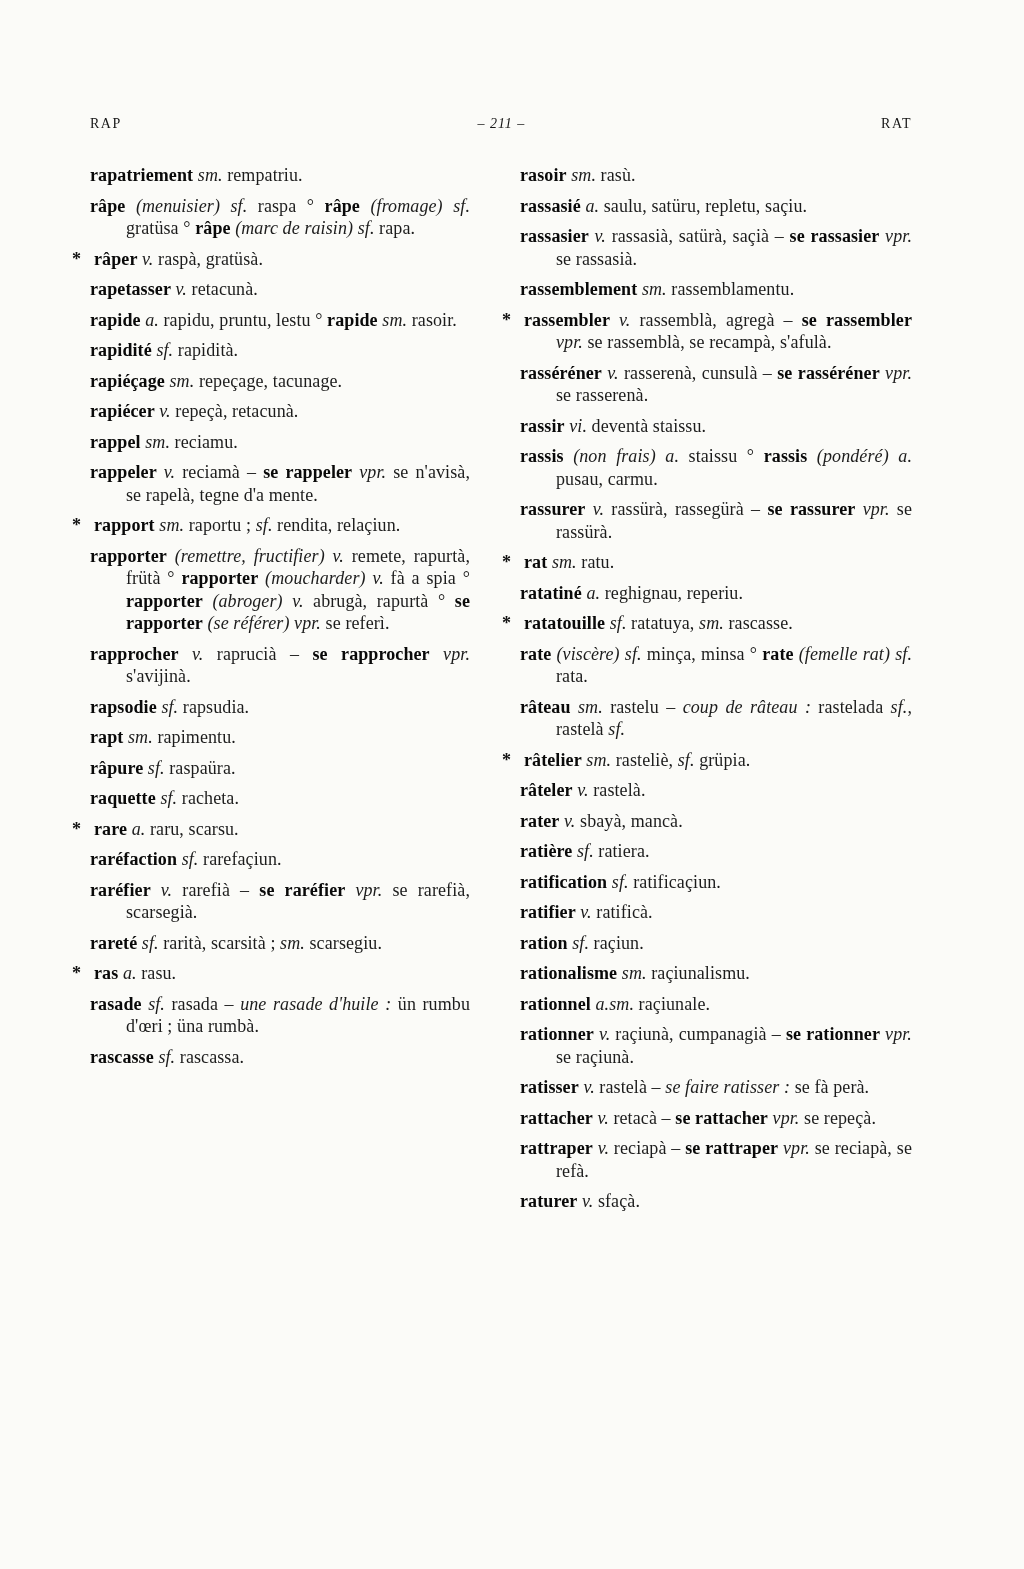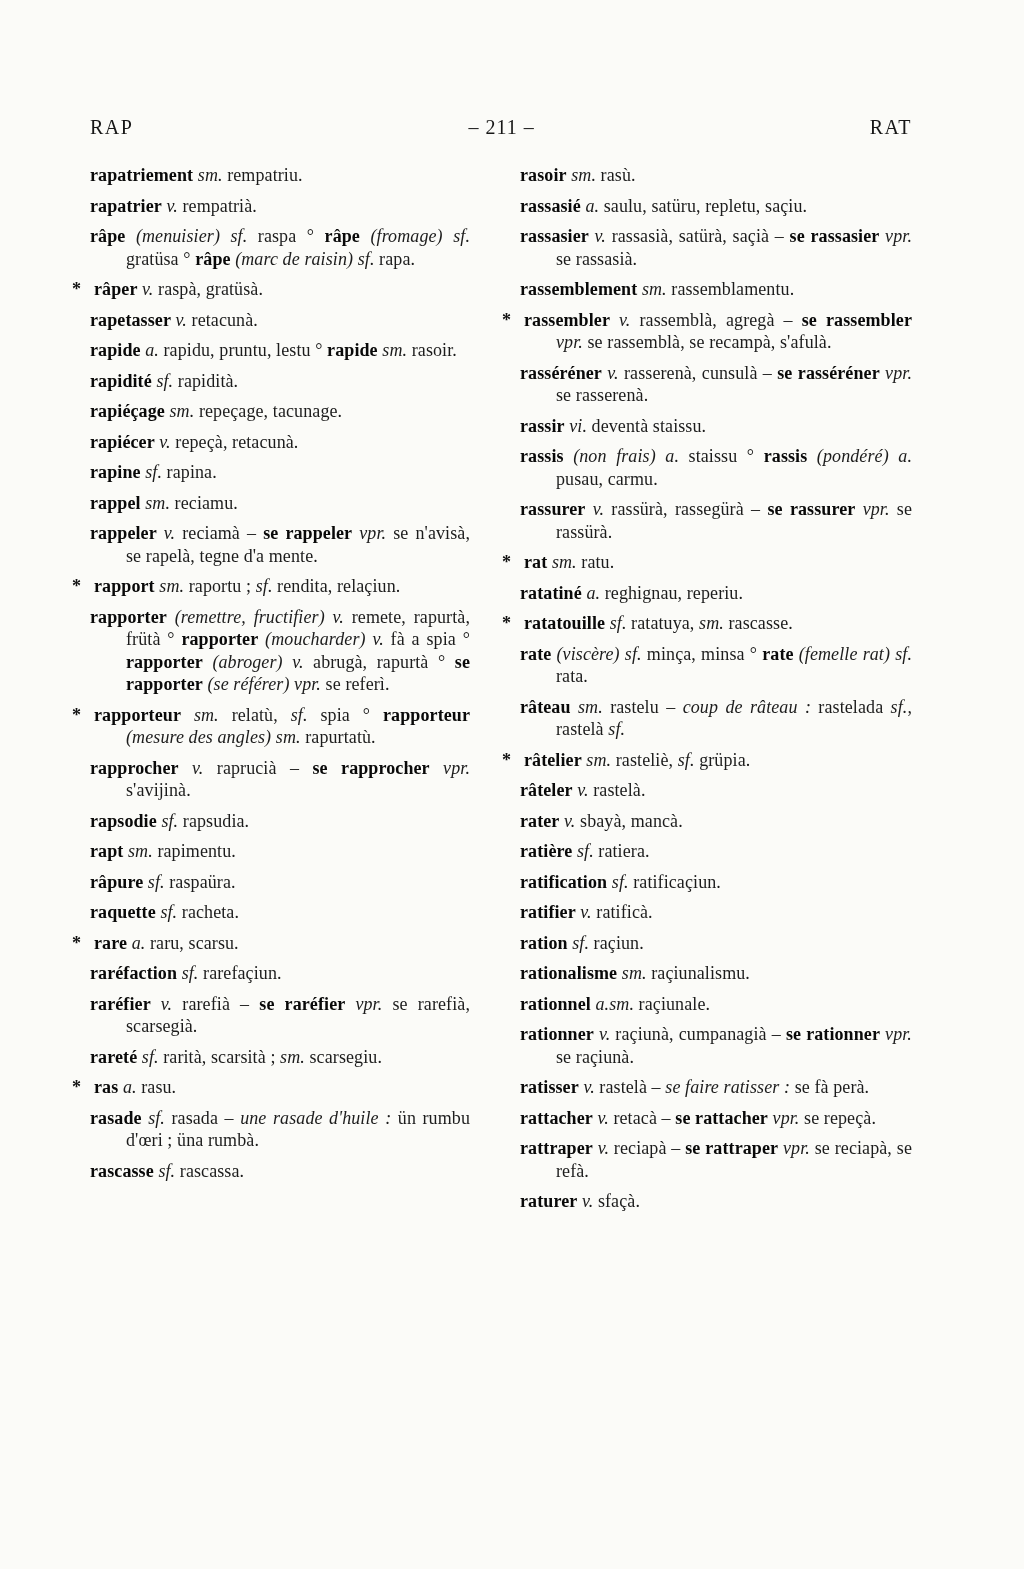--- a/index.html
+++ b/index.html
@@ -14,25 +14,25 @@
     background: #fbfbf8;
     color: #1c1c1c;
     overflow: hidden;
   }
   .header {
     position: absolute;
     top: 116px; left: 90px; width: 822px;
     display: flex;
     justify-content: space-between;
     align-items: baseline;
-    font-size: 20px;
+    font-size: 14px;
     letter-spacing: 1.5px;
     color: #161616;
   }
-  .header .page-number { letter-spacing: 1px; }
+  .header .page-number { letter-spacing: 1px; font-style: italic; }
   .body-cols {
     position: absolute;
     top: 164px; left: 90px; width: 822px;
     display: flex;
     justify-content: space-between;
   }
   .col { width: 380px; }
   .col-right { width: 392px; }
   .entry {
     font-size: 18px;
@@ -60,34 +60,31 @@
 
 <div class="page">
   <div class="header">
     <span class="guideword">RAP</span>
     <span class="page-number">– 211 –</span>
     <span class="guideword">RAT</span>
   </div>
   <div class="body-cols">
     <div class="col">
         <div class="entry"><span class="seg-bold">rapatriement</span><span class="seg-italic"> sm.</span><span class="seg-roman"> rempatriu.</span></div>
-        <div class="entry"><span class="seg-bold">rapatrier</span><span class="seg-italic"> v.</span><span class="seg-roman"> rempatrià.</span></div>
         <div class="entry"><span class="seg-bold">râpe</span><span class="seg-italic"> (menuisier) sf.</span><span class="seg-roman"> raspa ° </span><span class="seg-bold">râpe</span><span class="seg-italic"> (fromage) sf.</span><span class="seg-roman"> gratüsa ° </span><span class="seg-bold">râpe</span><span class="seg-italic"> (marc de raisin) sf.</span><span class="seg-roman"> rapa.</span></div>
         <div class="entry"><span class="star">*</span><span class="seg-bold">râper</span><span class="seg-italic"> v.</span><span class="seg-roman"> raspà, gratüsà.</span></div>
         <div class="entry"><span class="seg-bold">rapetasser</span><span class="seg-italic"> v.</span><span class="seg-roman"> retacunà.</span></div>
         <div class="entry"><span class="seg-bold">rapide</span><span class="seg-italic"> a.</span><span class="seg-roman"> rapidu, pruntu, lestu ° </span><span class="seg-bold">rapide</span><span class="seg-italic"> sm.</span><span class="seg-roman"> rasoir.</span></div>
         <div class="entry"><span class="seg-bold">rapidité</span><span class="seg-italic"> sf.</span><span class="seg-roman"> rapidità.</span></div>
         <div class="entry"><span class="seg-bold">rapiéçage</span><span class="seg-italic"> sm.</span><span class="seg-roman"> repeçage, tacunage.</span></div>
         <div class="entry"><span class="seg-bold">rapiécer</span><span class="seg-italic"> v.</span><span class="seg-roman"> repeçà, retacunà.</span></div>
-        <div class="entry"><span class="seg-bold">rapine</span><span class="seg-italic"> sf.</span><span class="seg-roman"> rapina.</span></div>
         <div class="entry"><span class="seg-bold">rappel</span><span class="seg-italic"> sm.</span><span class="seg-roman"> reciamu.</span></div>
         <div class="entry"><span class="seg-bold">rappeler</span><span class="seg-italic"> v.</span><span class="seg-roman"> reciamà – </span><span class="seg-bold">se rappeler</span><span class="seg-italic"> vpr.</span><span class="seg-roman"> se n'avisà, se rapelà, tegne d'a mente.</span></div>
         <div class="entry"><span class="star">*</span><span class="seg-bold">rapport</span><span class="seg-italic"> sm.</span><span class="seg-roman"> raportu ; </span><span class="seg-italic">sf.</span><span class="seg-roman"> rendita, relaçiun.</span></div>
         <div class="entry"><span class="seg-bold">rapporter</span><span class="seg-italic"> (remettre, fructifier) v.</span><span class="seg-roman"> remete, rapurtà, frütà ° </span><span class="seg-bold">rapporter</span><span class="seg-italic"> (moucharder) v.</span><span class="seg-roman"> fà a spia ° </span><span class="seg-bold">rapporter</span><span class="seg-italic"> (abroger) v.</span><span class="seg-roman"> abrugà, rapurtà ° </span><span class="seg-bold">se rapporter</span><span class="seg-italic"> (se référer) vpr.</span><span class="seg-roman"> se referì.</span></div>
-        <div class="entry"><span class="star">*</span><span class="seg-bold">rapporteur</span><span class="seg-italic"> sm.</span><span class="seg-roman"> relatù, </span><span class="seg-italic">sf.</span><span class="seg-roman"> spia ° </span><span class="seg-bold">rapporteur</span><span class="seg-italic"> (mesure des angles) sm.</span><span class="seg-roman"> rapurtatù.</span></div>
         <div class="entry"><span class="seg-bold">rapprocher</span><span class="seg-italic"> v.</span><span class="seg-roman"> raprucià – </span><span class="seg-bold">se rapprocher</span><span class="seg-italic"> vpr.</span><span class="seg-roman"> s'avijinà.</span></div>
         <div class="entry"><span class="seg-bold">rapsodie</span><span class="seg-italic"> sf.</span><span class="seg-roman"> rapsudia.</span></div>
         <div class="entry"><span class="seg-bold">rapt</span><span class="seg-italic"> sm.</span><span class="seg-roman"> rapimentu.</span></div>
         <div class="entry"><span class="seg-bold">râpure</span><span class="seg-italic"> sf.</span><span class="seg-roman"> raspaüra.</span></div>
         <div class="entry"><span class="seg-bold">raquette</span><span class="seg-italic"> sf.</span><span class="seg-roman"> racheta.</span></div>
         <div class="entry"><span class="star">*</span><span class="seg-bold">rare</span><span class="seg-italic"> a.</span><span class="seg-roman"> raru, scarsu.</span></div>
         <div class="entry"><span class="seg-bold">raréfaction</span><span class="seg-italic"> sf.</span><span class="seg-roman"> rarefaçiun.</span></div>
         <div class="entry"><span class="seg-bold">raréfier</span><span class="seg-italic"> v.</span><span class="seg-roman"> rarefià – </span><span class="seg-bold">se raréfier</span><span class="seg-italic"> vpr.</span><span class="seg-roman"> se rarefià, scarsegià.</span></div>
         <div class="entry"><span class="seg-bold">rareté</span><span class="seg-italic"> sf.</span><span class="seg-roman"> rarità, scarsità ; </span><span class="seg-italic">sm.</span><span class="seg-roman"> scarsegiu.</span></div>
         <div class="entry"><span class="star">*</span><span class="seg-bold">ras</span><span class="seg-italic"> a.</span><span class="seg-roman"> rasu.</span></div>

